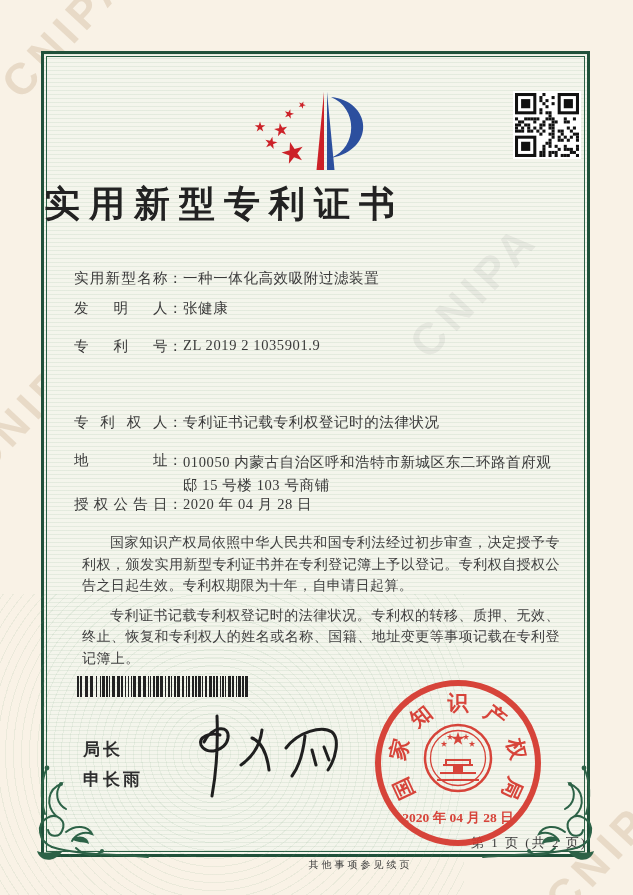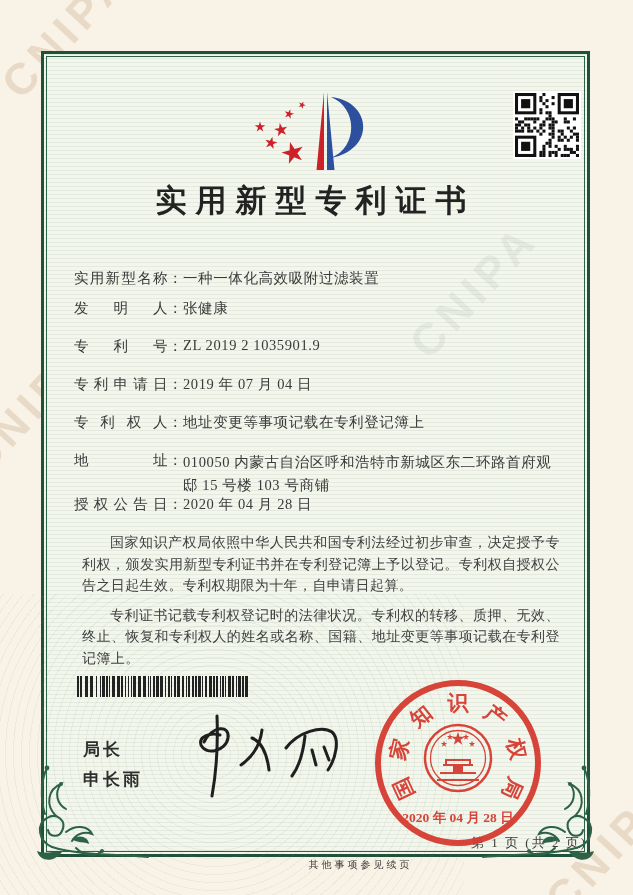--- a/index.html
+++ b/index.html
@@ -31,22 +31,22 @@
     position:absolute;left:-60px;top:540px;width:480px;height:320px;
     background:repeating-radial-gradient(circle at 230px 160px, rgba(110,160,120,0.10) 0 1px, transparent 1px 8px);
     pointer-events:none;
   }
   .cert-number{
     position:absolute;left:29px;top:27px;font-size:14px;letter-spacing:2px;color:#3c3c3c;
   }
   .logo{position:absolute;left:194px;top:33px;z-index:2;}
   .qr{position:absolute;left:469px;top:37px;width:64px;height:64px;background:#fff;padding:2px;z-index:2;}
   .title{
-    position:absolute;left:0;top:126px;width:100%;text-align:center;
-    font-size:31px;font-weight:bold;letter-spacing:9px;color:#222;z-index:2;
+    position:absolute;left:0;top:126px;width:100%;text-align:left;
+    font-size:36px;font-weight:bold;letter-spacing:9px;color:#222;z-index:2;
   }
   .row{position:absolute;left:30px;width:500px;font-size:14.5px;color:#3a3a3a;letter-spacing:0.5px;z-index:2;}
   .flabel{display:inline-block;width:94px;text-align:justify;text-align-last:justify;vertical-align:top;}
   .colon{display:inline-block;vertical-align:top;}
   .fvalue{display:inline-block;vertical-align:top;letter-spacing:0.6px;}
   .fvalue.addr{width:380px;line-height:23px;}
   .pair2{position:absolute;left:246px;top:0;}
   .paras{
     position:absolute;left:30px;top:470px;width:494px;z-index:2;
     font-size:14px;line-height:21.5px;color:#3f3f3f;letter-spacing:0.4px;text-align:justify;
@@ -220,25 +220,22 @@
 
   <div class="row" style="top:215px;">
     <span class="flabel">实用新型名称</span><span class="colon">：</span><span class="fvalue">一种一体化高效吸附过滤装置</span>
   </div>
   <div class="row" style="top:245px;font-family:Liberation Serif, serif;">
     <span class="flabel">发明人</span><span class="colon">：</span><span class="fvalue">张健康</span>
   </div>
   <div class="row" style="top:283px;">
     <span class="flabel">专利号</span><span class="colon">：</span><span class="fvalue">ZL 2019 2 1035901.9</span>
   </div>
-  <div class="row" style="top:321px;">
-    <span class="flabel">专利申请日</span><span class="colon">：</span><span class="fvalue">2019 年 07 月 04 日</span>
-  </div>
   <div class="row" style="top:359px;">
-    <span class="flabel">专利权人</span><span class="colon">：</span><span class="fvalue">地址变更等事项记载在专利登记簿上</span>
+    <span class="flabel">专利权人</span><span class="colon">：</span><span class="fvalue">专利证书记载专利权登记时的法律状况</span>
   </div>
   <div class="row" style="top:397px;">
     <span class="flabel">地址</span><span class="colon">：</span><span class="fvalue addr">010050 内蒙古自治区呼和浩特市新城区东二环路首府观邸 15 号楼 103 号商铺</span>
   </div>
   <div class="row" style="top:441px;">
     <span>
       <span class="flabel">授权公告日</span><span class="colon">：</span><span class="fvalue">2020 年 04 月 28 日</span>
     </span>
   </div>
 

